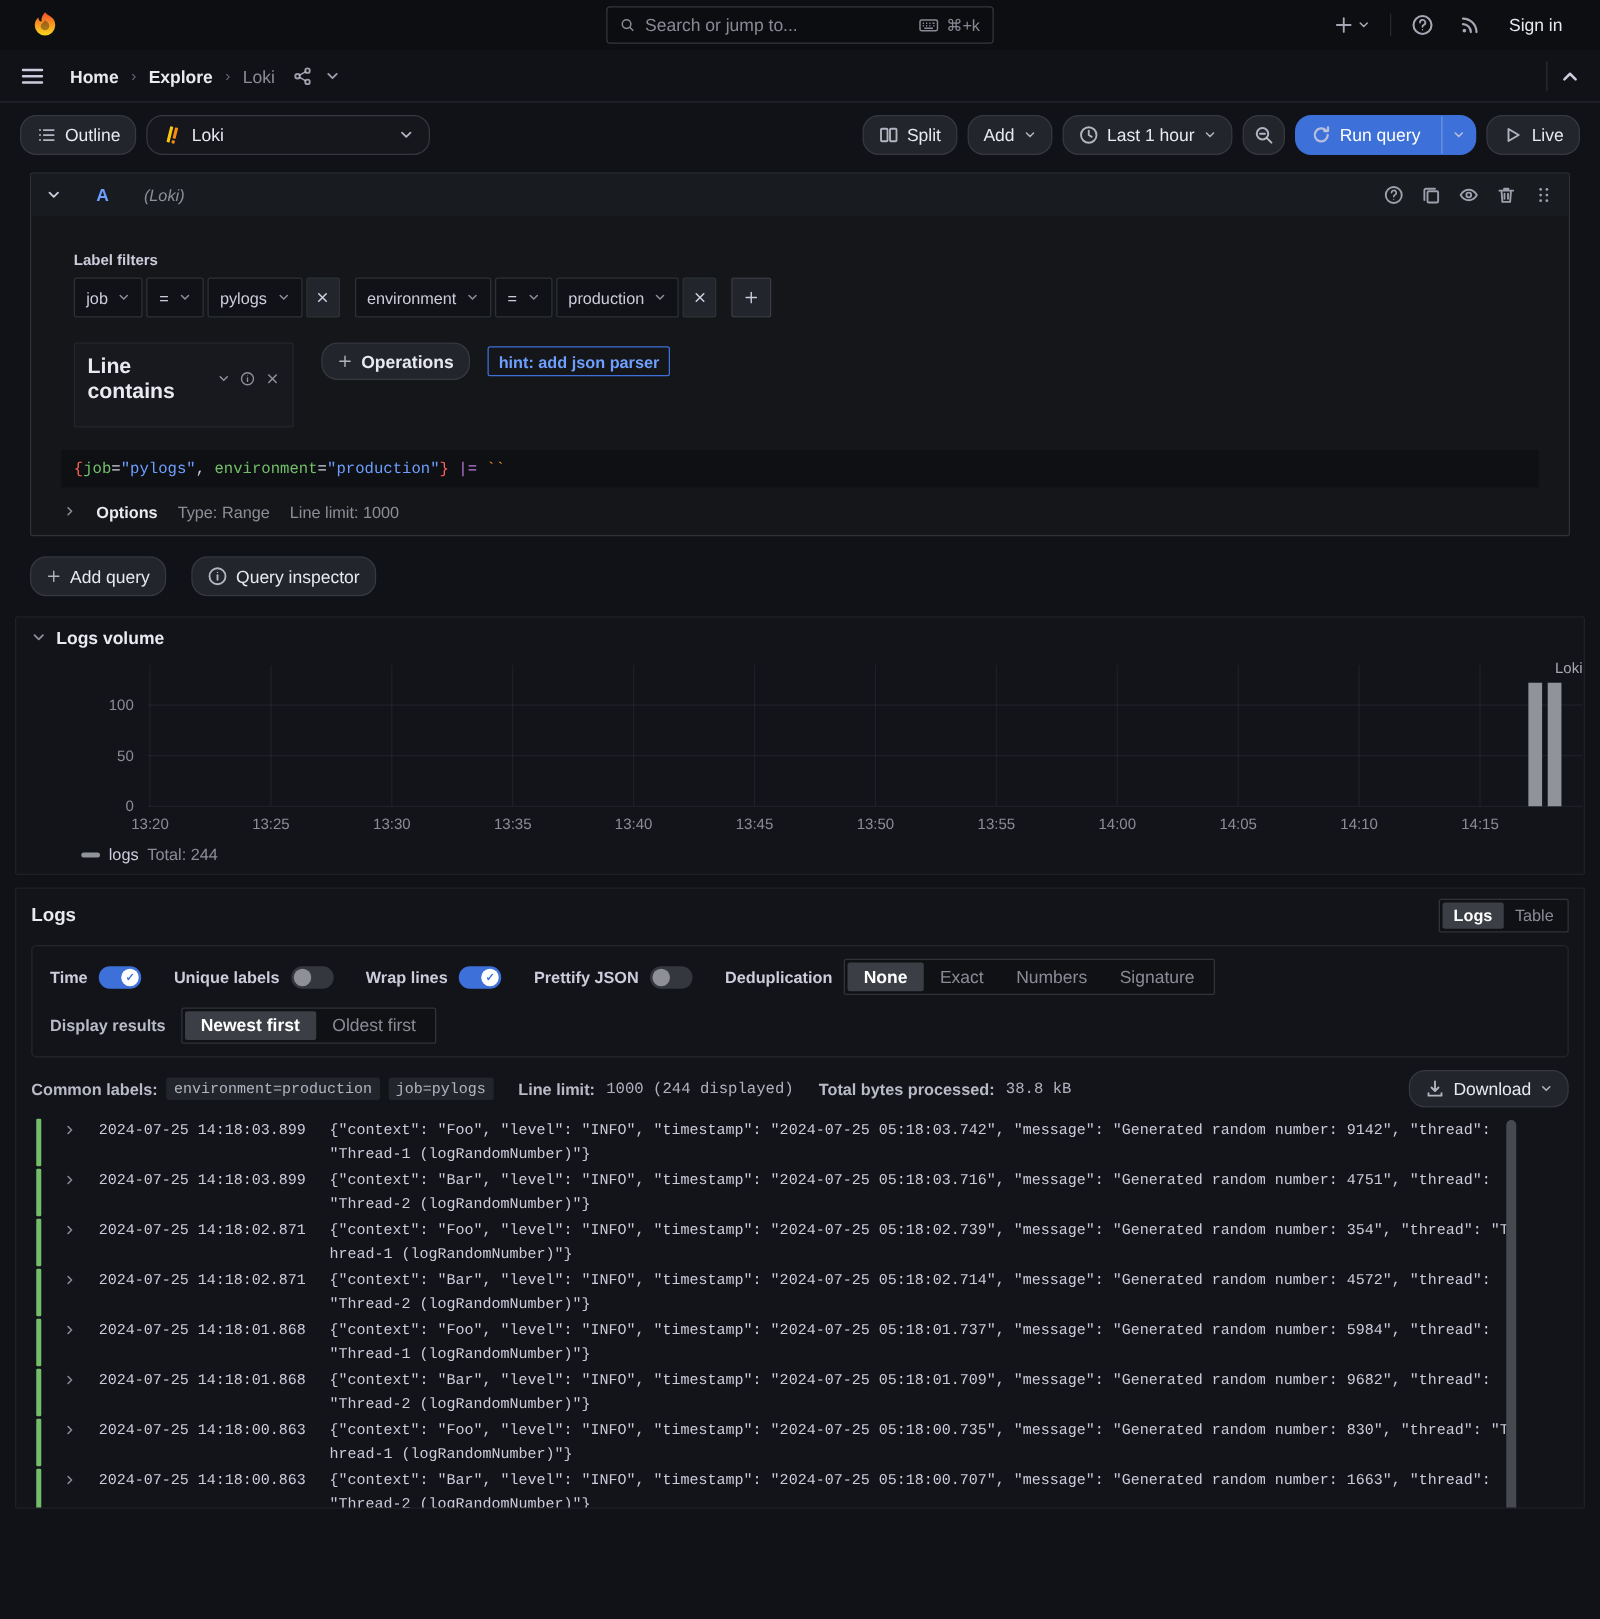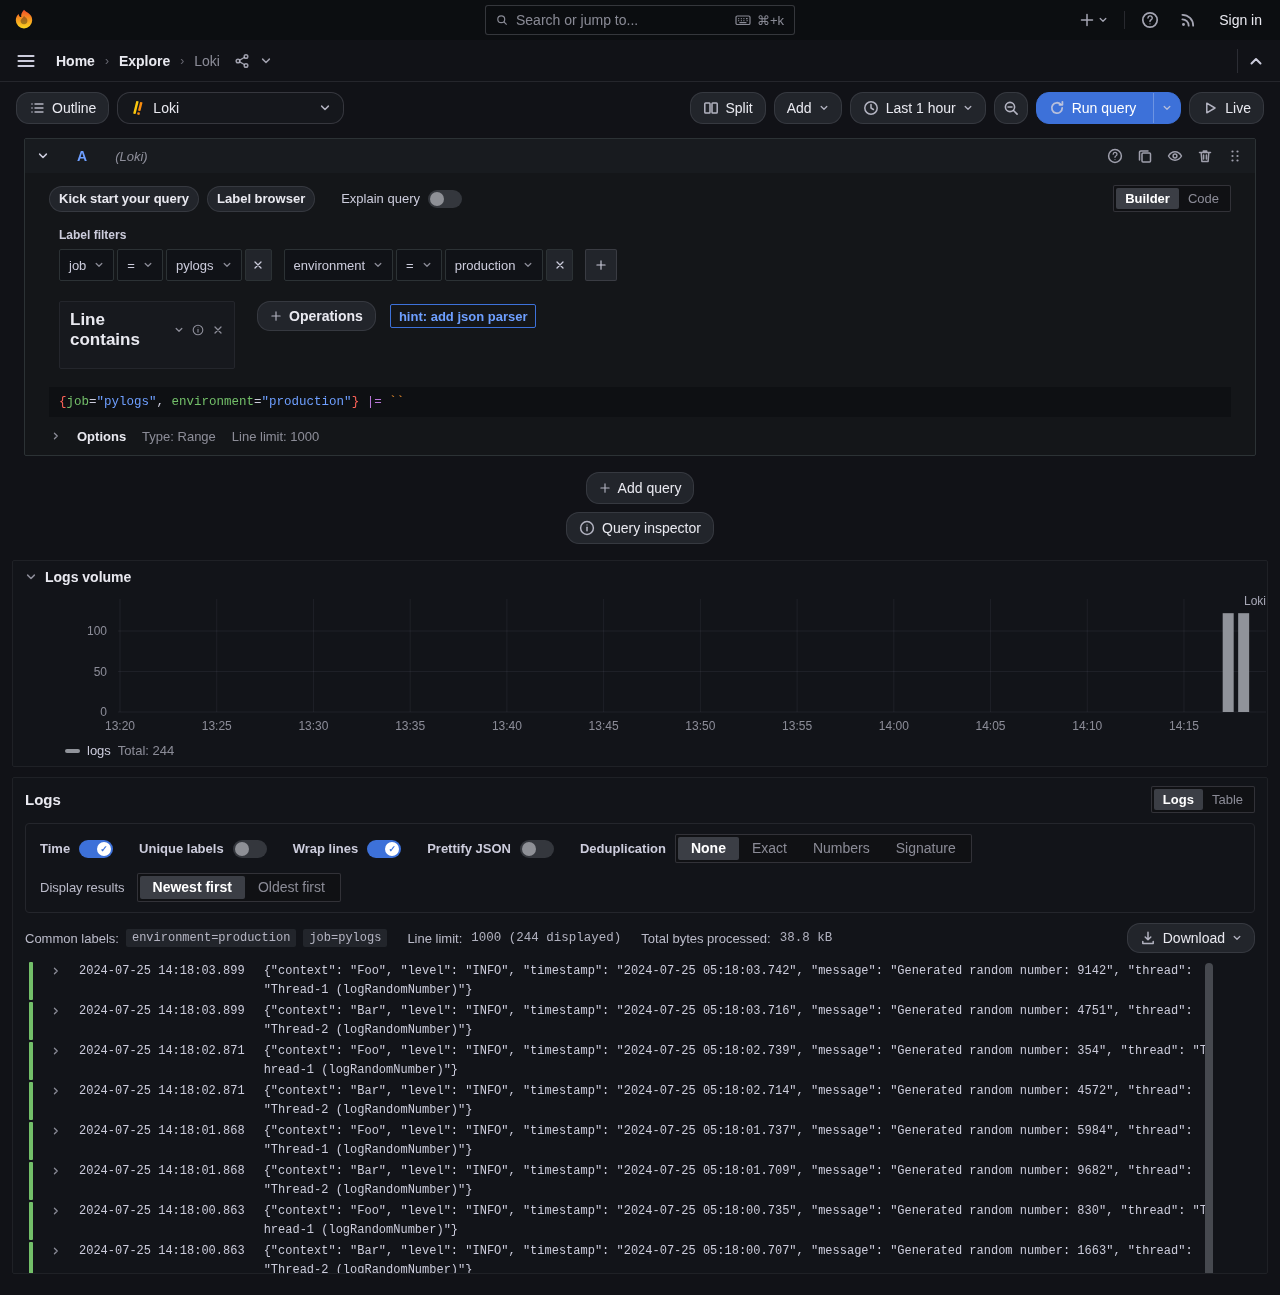--- a/index.html
+++ b/index.html
@@ -15,21 +15,21 @@
     color:var(--text);font-family:"Liberation Sans",sans-serif;font-size:13px;
     position:relative;
   }
   .mono{font-family:"Liberation Mono","DejaVu Sans Mono",monospace;}
   .icon{display:inline-flex;width:16px;height:16px;flex:none;align-items:center;justify-content:center;color:inherit;}
   .icon svg{width:100%;height:100%;display:block;}
   .icon-sm{width:12px;height:12px;}
   .icon-xs{width:10px;height:10px;}
 
   
-  .topnav{height:40px;background:#0c0e11;display:flex;align-items:center;padding:0 12px;position:relative;}
+  .topnav{height:40px;background:#0c0e11;display:flex;align-items:center;padding:0 24px;position:relative;}
   .logo{width:24px;height:24px;cursor:pointer;}
   .searchbox{
     position:absolute;left:50%;transform:translateX(-50%);width:310px;height:30px;
     border:1px solid rgba(204,204,220,0.22);border-radius:3px;background:#0b0d10;
     display:flex;align-items:center;padding:0 10px;gap:8px;color:var(--text-dim);font-size:14px;cursor:text;
   }
   .searchbox .ph{flex:1;}
   .kbd{display:flex;align-items:center;gap:6px;font-size:13px;color:var(--text-dim);}
   .nav-right{margin-left:auto;display:flex;align-items:center;gap:12px;color:rgba(204,204,220,0.8);}
   .iconbtn{background:none;border:none;color:rgba(204,204,220,0.8);display:flex;align-items:center;gap:3px;cursor:pointer;padding:4px;}
@@ -104,21 +104,21 @@
     font-size:13px;font-weight:600;cursor:pointer;font-family:inherit;}
   .rawquery{margin:18px 0 0;background:var(--strip);height:30px;display:flex;align-items:center;padding:0 10px;
     font-size:12.5px;white-space:pre;}
   .tok-brace{color:#ff6358;} .tok-label{color:#73bf69;} .tok-string{color:#6e9fff;}
   .tok-plain{color:var(--text);} .tok-pipe{color:#b877d9;} .tok-backtick{color:#ff9830;}
   .optrow{height:38px;display:flex;align-items:center;gap:16px;padding:0 2px;}
   .optrow .icon{color:var(--text-dim);}
   .opt-title{font-weight:600;color:var(--white);}
   .opt-meta{color:var(--text-dim);}
 
-  .actions{display:flex;align-items:center;gap:8px;margin:16px 24px 0;flex-direction:column;}
+  .actions{display:flex;align-items:flex-start;gap:20px;margin:16px 24px 0;}
 
   
   .vpanel{margin:16px 12px 0;border:1px solid #1f2126;border-radius:2px;background:#121419;padding:8px 12px 4px;}
   .vp-header{display:flex;align-items:center;gap:8px;font-size:14px;font-weight:600;color:var(--white);cursor:pointer;}
   .vp-header .icon{color:var(--text-dim);}
   .chartwrap{position:relative;height:150px;margin-top:6px;}
   .legend{display:flex;align-items:center;gap:7px;padding:2px 0 4px 40px;font-size:13px;}
   .legend-dash{width:15px;height:4px;border-radius:2px;background:#90939a;}
   .legend-name{color:var(--text);cursor:pointer;}
   .legend-total{color:var(--text-dim);}
@@ -132,21 +132,21 @@
   .ctl-row{display:flex;align-items:center;gap:26px;}
   .ctl-pair{display:flex;align-items:center;gap:9px;font-size:13px;font-weight:600;color:var(--text);}
   .toggle{width:34px;height:18px;border-radius:9px;background:#34373d;position:relative;cursor:pointer;flex:none;}
   .toggle .knob{position:absolute;top:2px;left:2px;width:14px;height:14px;border-radius:50%;background:#8e9096;
     display:flex;align-items:center;justify-content:center;font-size:9px;color:transparent;}
   .toggle.on{background:var(--accent-blue);}
   .toggle.on .knob{left:auto;right:2px;background:#fff;color:var(--accent-blue);font-weight:700;}
   .seg-md .seg-item{padding:3px 13px;font-size:14px;}
   .ctl-row2{margin-top:10px;display:flex;align-items:center;gap:12px;}
   .metarow{display:flex;align-items:center;margin-top:10px;min-height:30px;}
-  .metalabel{font-weight:400;font-size:13px;color:rgba(204,204,220,0.9);white-space:nowrap;}
+  .metalabel{font-weight:700;font-size:13px;color:rgba(204,204,220,0.9);white-space:nowrap;}
   .chip{background:#22252b;border-radius:2px;padding:2px 6px;font-size:12px;color:rgba(204,204,220,0.85);margin-left:7px;white-space:nowrap;}
   .metaval{font-size:12.5px;color:rgba(204,204,220,0.85);margin-left:9px;white-space:nowrap;}
   .gap20{width:20px;flex:none;}
   .dlbtn{margin-left:auto;height:30px;}
   
   .logrows{margin-top:8px;padding-left:4px;position:relative;}
   .logrow{display:flex;align-items:stretch;padding:1px 0;cursor:pointer;font-size:12px;line-height:19px;gap:11px;}
   .stripe{width:4px;border-radius:1px;background:#73bf69;flex:none;}
   .rowchev{width:24px;flex:none;display:flex;justify-content:center;padding-top:4px;color:var(--text-dim);}
   .ts{white-space:pre;flex:none;color:var(--text);}
@@ -402,34 +402,20 @@
               <circle cx="5.5" cy="8" r="1.1"></circle>
               <circle cx="10.5" cy="8" r="1.1"></circle>
               <circle cx="5.5" cy="12.5" r="1.1"></circle>
               <circle cx="10.5" cy="12.5" r="1.1"></circle>
             </g>
           </svg>
         </span>
     </div>
   </div>
   <div class="qp-body">
-    <div class="qp-row1">
-      <button class="btn btn-small">Kick start your query</button>
-      <button class="btn btn-small">Label browser</button>
-      <span class="explain">
-        <span>Explain query</span>
-        <span class="toggle">
-            <span class="knob"></span>
-          </span>
-      </span>
-      <span class="qp-right seg" id="mode-seg">
-          <span class="seg-item sel">Builder</span>
-          <span class="seg-item">Code</span>
-        </span>
-    </div>
 
     <div class="section-label">Label filters</div>
     <div class="filters" id="label-filters">
         <div class="fgroup">
           <div class="fselect">
             <span class="fval">job</span>
             <span class="icon icon-xs caret">
               <svg viewBox="0 0 16 16" fill="none" stroke="currentColor" stroke-width="1.5" stroke-linecap="round" stroke-linejoin="round">
                 <path d="M3.5 5.5L8 10l4.5-4.5" stroke-width="2"></path>
               </svg>

